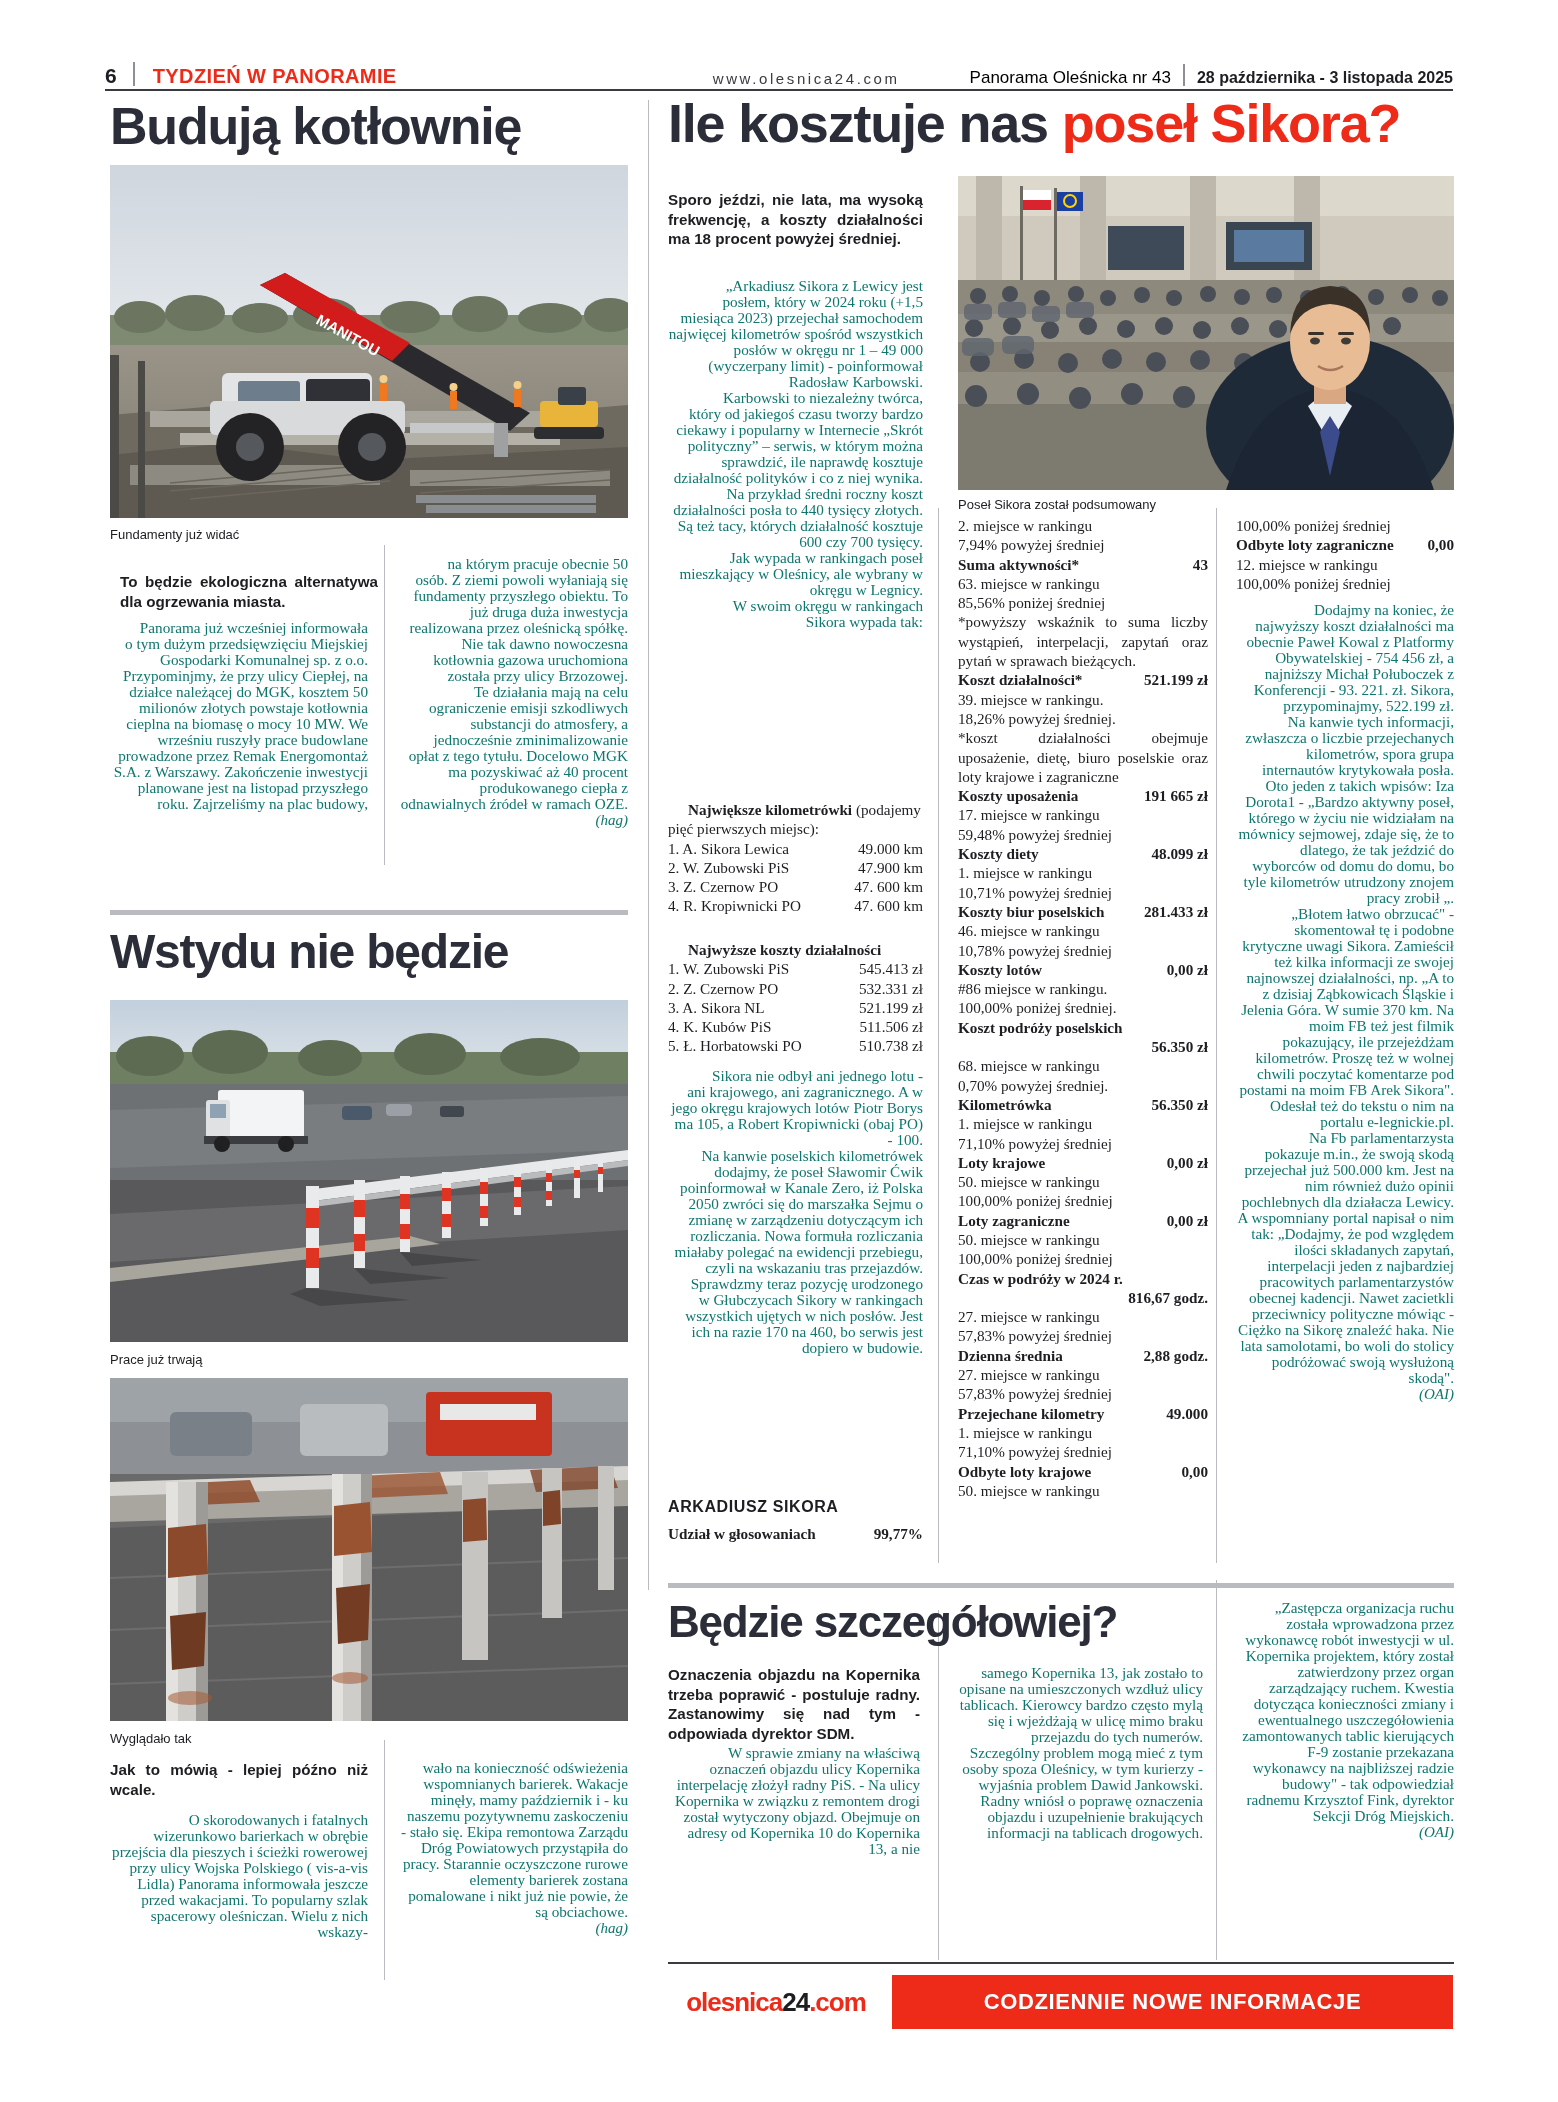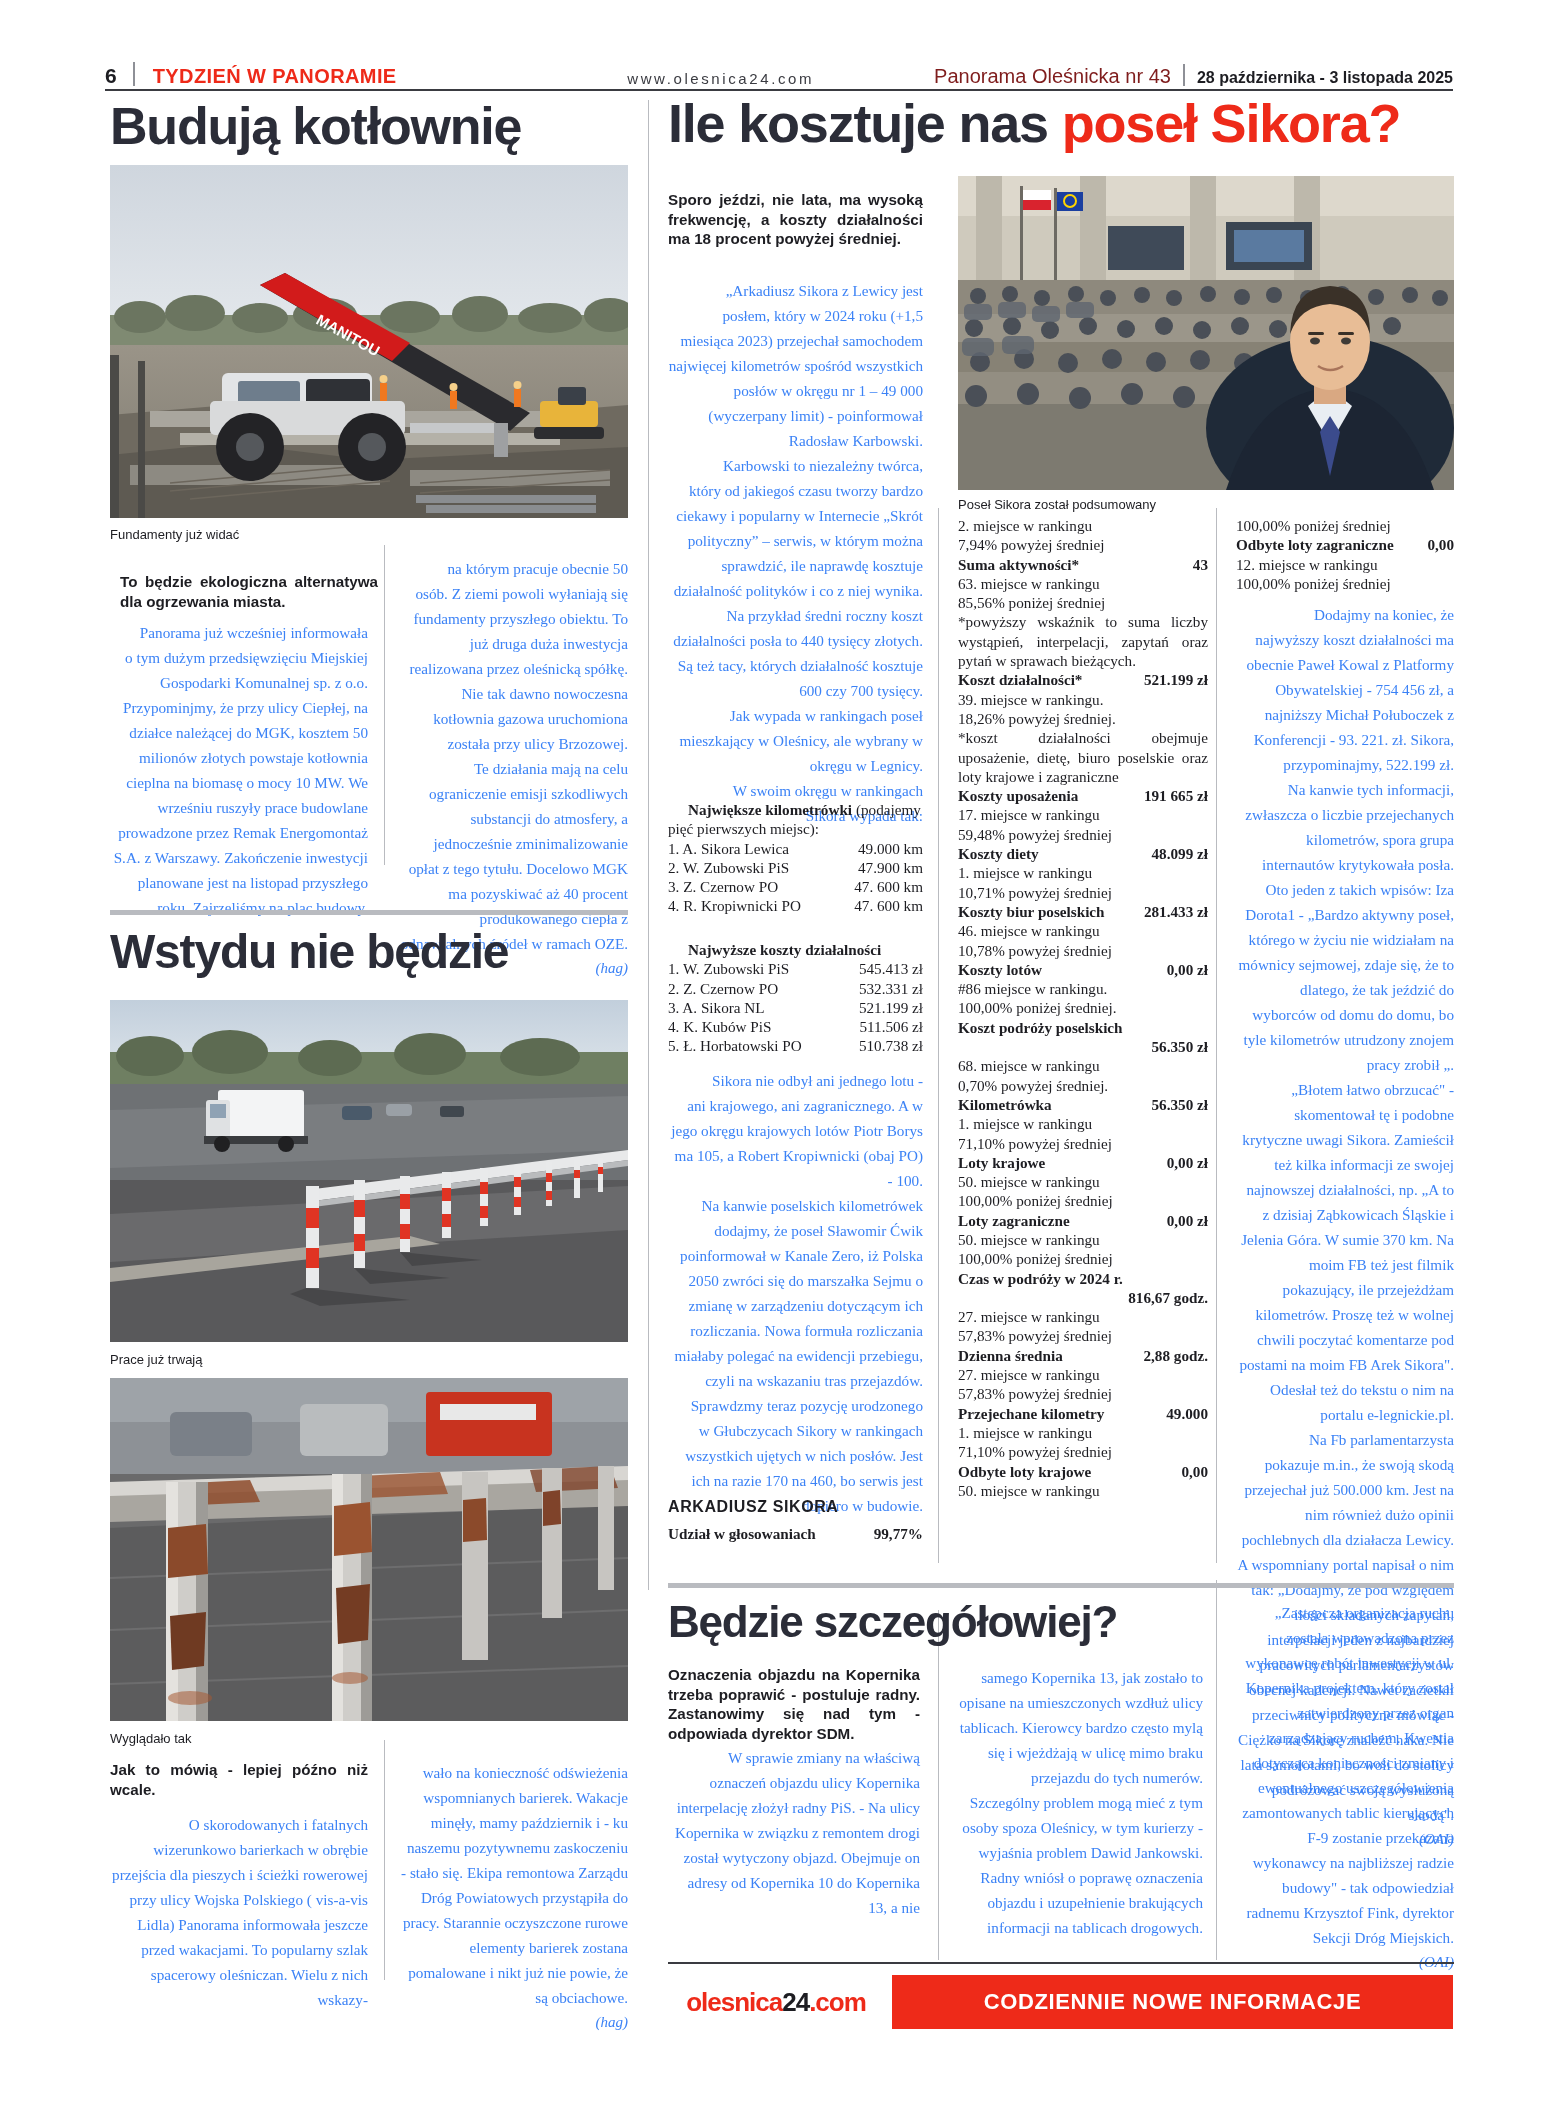--- a/index.html
+++ b/index.html
@@ -30,21 +30,21 @@
     font-weight:bold; font-size:20px; color:#ee2a19;
     letter-spacing:0.4px; line-height:1;
   }
   .mh-url {
     font-family:"Liberation Sans", sans-serif;
     font-size:15px; color:#3a3b41; letter-spacing:2.6px;
     margin-left:auto; line-height:1;
   }
   .mh-paper {
     font-family:"Liberation Sans", sans-serif;
-    font-size:20px; color:#7f1d1d; line-height:1; margin-left:120px;
+    font-size:17px; color:#000000; line-height:1; margin-left:70px;
   }
   .mh-divider2 { width:2px; height:22px; background:#8e9097; margin:0 12px; }
   .mh-date {
     font-family:"Liberation Sans", sans-serif;
     font-weight:bold; font-size:16px; color:#1d1d22; line-height:1;
   }
   .mh-rule {
     position:absolute; left:105px; top:89px; width:1348px; height:2px; background:#3a3b41;
   }
 
@@ -57,23 +57,23 @@
     font-weight:bold;
     color:#2b2d38;
     margin:0;
     letter-spacing:-1.2px;
     line-height:1.02;
   }
   .hl-red { color:#ee2a19; }
   .body-text {
     font-family:"Liberation Serif", serif;
     font-size:15.2px;
-    line-height:25px;
+    line-height:16px;
     text-align:justify;
-    color:#3b82f6;
+    color:#0f766e;
     hyphens:auto;
   }
   .body-text p { margin:0; text-indent:22px;text-align:right; }
   .body-text p.noind { text-indent:0; }
   .lead {
     font-family:"Liberation Sans", sans-serif;
     font-weight:bold;
     font-size:15.2px;
     line-height:19.6px;
     color:#1d1d22;

